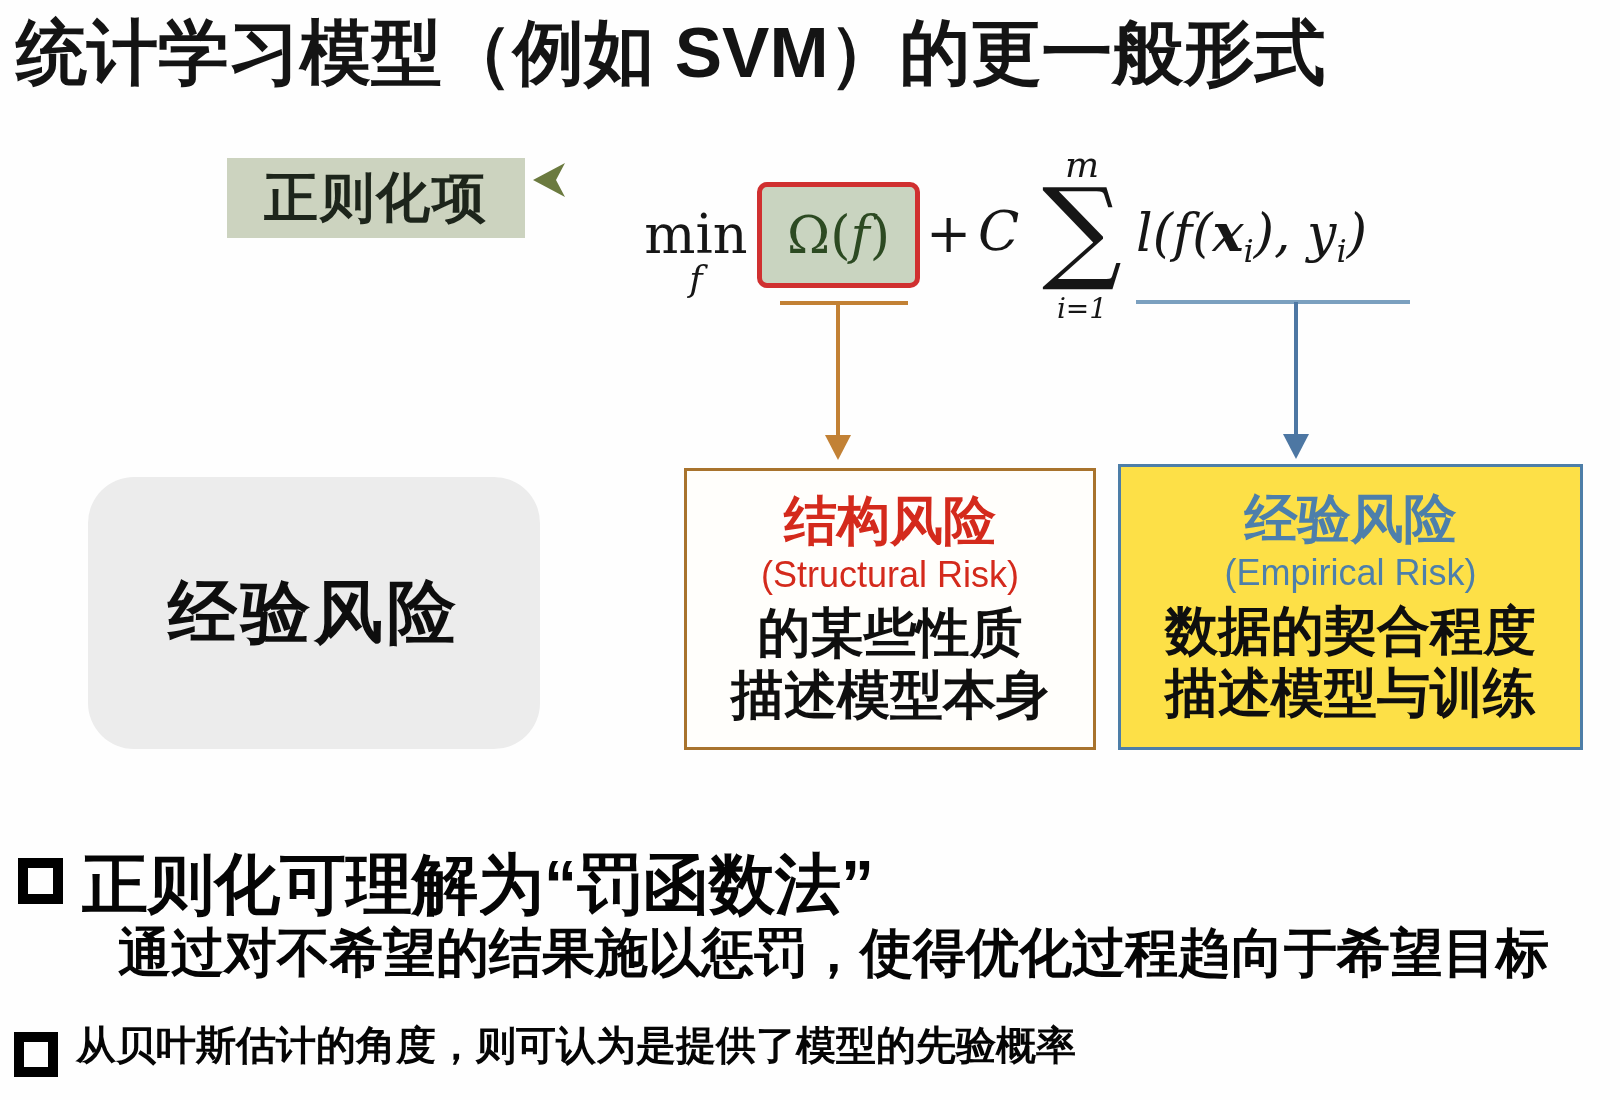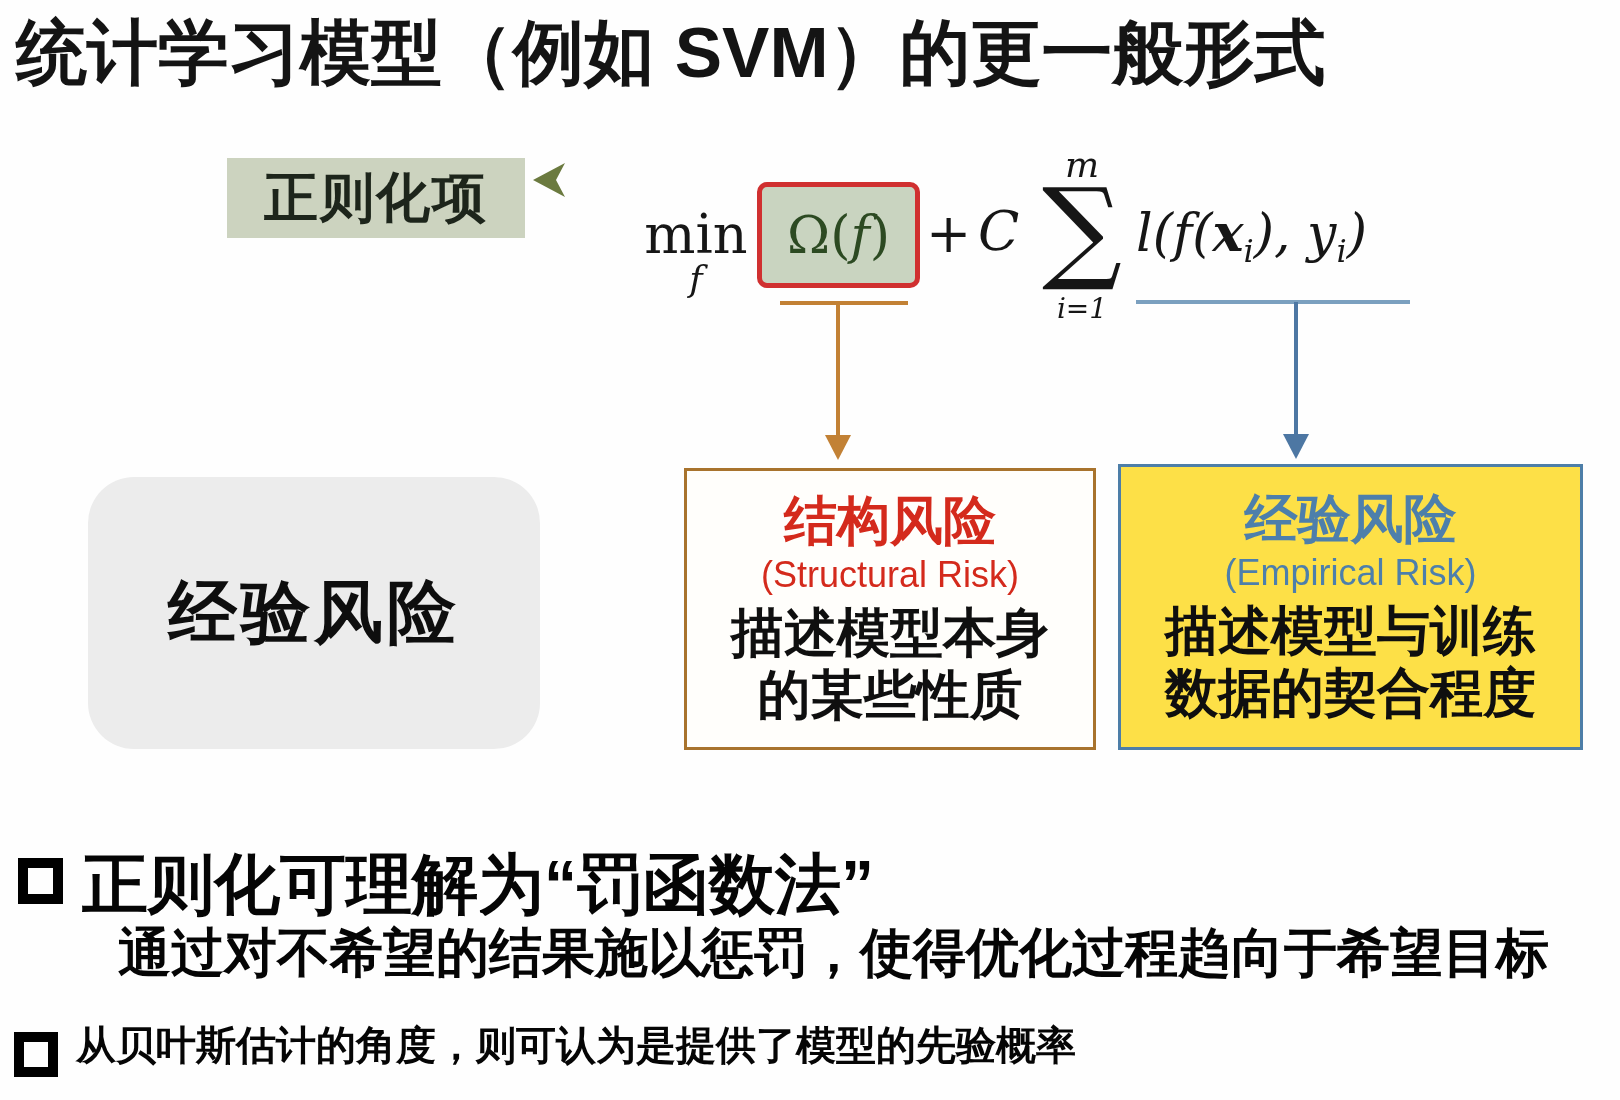--- a/index.html
+++ b/index.html
@@ -132,29 +132,29 @@
 <div class="abs v-blue"></div>
 <div class="abs a-blue"></div>
 
 <div class="abs inductive">
   <span>经验风险</span>
 </div>
 
 <div class="abs riskbox structural">
   <div class="zh-title">结构风险</div>
   <div class="en-title">(Structural Risk)</div>
+  <div class="desc">的某些性质</div>
   <div class="desc">描述模型本身</div>
-  <div class="desc">的某些性质</div>
 </div>
 
 <div class="abs riskbox empirical">
   <div class="zh-title">经验风险</div>
   <div class="en-title">(Empirical Risk)</div>
+  <div class="desc">数据的契合程度</div>
   <div class="desc">描述模型与训练</div>
-  <div class="desc">数据的契合程度</div>
 </div>
 
 <div class="abs sq sq1"></div>
 <div class="abs btext b1">正则化可理解为“罚函数法”</div>
 <div class="abs btext b1sub">通过对不希望的结果施以惩罚，使得优化过程趋向于希望目标</div>
 
 <div class="abs sq sq2"></div>
 <div class="abs btext b2">从贝叶斯估计的角度，则可认为是提供了模型的先验概率</div>
 
 </body></html>

